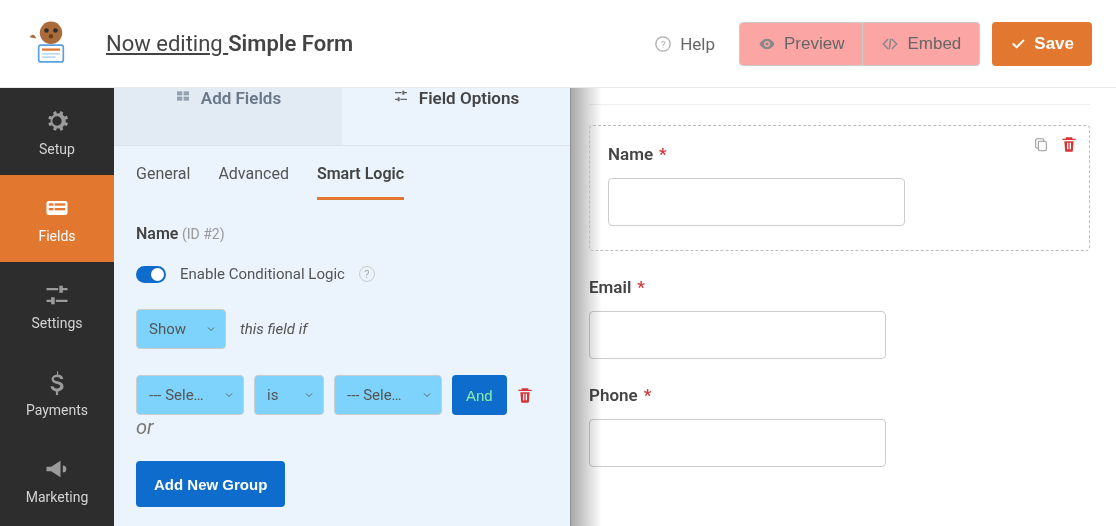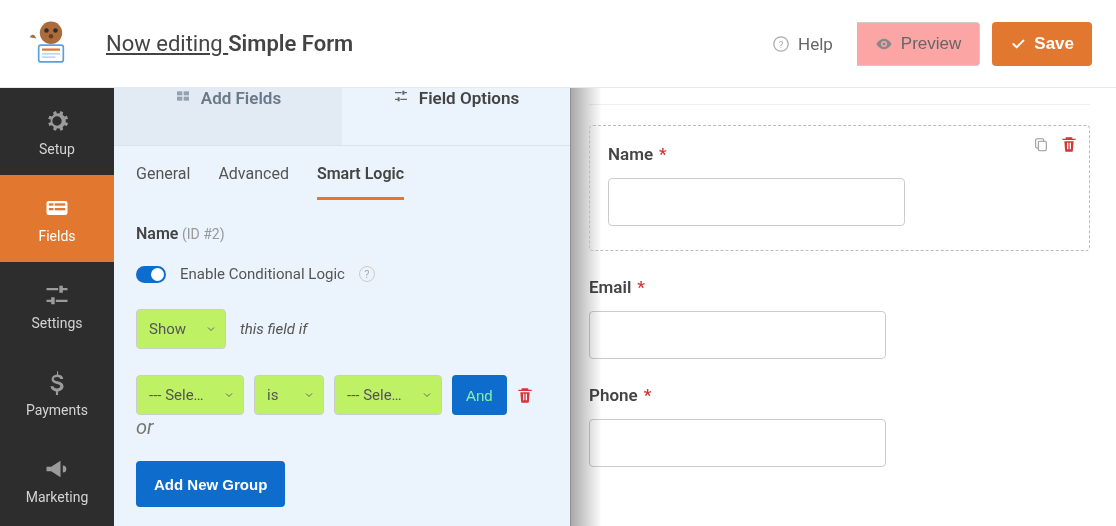--- a/index.html
+++ b/index.html
@@ -45,21 +45,21 @@
   .panel-body { padding: 18px 22px; }
   .field-title { font-size:16px; font-weight:600; color:#444; }
   .field-id { font-weight:400; color:#999; }
 
   .toggle-row { display:flex; align-items:center; gap:14px; margin-top: 22px; font-size:15px; color:#555; }
   .toggle { width:30px; height:17px; border-radius:10px; background:#0e6dcc; position:relative; cursor:pointer; flex-shrink:0; }
   .toggle .knob { position:absolute; right:2px; top:2px; width:13px; height:13px; background:#fff; border-radius:50%; }
   .help-icon { color:#aaa; border:1px solid #ccc; border-radius:50%; width:16px; height:16px; font-size:11px; display:inline-flex; align-items:center; justify-content:center; }
 
   .cond-row { display:flex; align-items:center; gap:14px; margin-top: 26px; }
-  .select-box { height:40px; border:1px solid #ccc; border-radius:4px; background:#bef264; padding:0 30px 0 12px; font-size:15px; color:#555; position:relative; display:flex; align-items:center; cursor:pointer; overflow:hidden; white-space:nowrap; }
+  .select-box { height:40px; border:1px solid #ccc; border-radius:4px; background:#7dd3fc; padding:0 30px 0 12px; font-size:15px; color:#555; position:relative; display:flex; align-items:center; cursor:pointer; overflow:hidden; white-space:nowrap; }
   .select-box .chev { position:absolute; right:8px; top:50%; transform:translateY(-50%); color:#888; pointer-events:none; }
   .sb-show { width:90px; }
   .italic-label { font-style: italic; font-size:15px; color:#555; }
   .sb-field { width:108px; }
   .sb-op { width:70px; }
   .sb-val { width:108px; }
   .and-btn { height:40px; background:#0e6dcc; color:#86efac; border:none; border-radius:4px; padding:0 14px; font-size:15px; cursor:pointer; }
   .trash { color:#d63638; cursor:pointer; }
   .or-label { font-style:italic; color:#777; font-size:20px; }
   .add-group-btn { margin-top:22px; height:46px; background:#0e6dcc; color:#fff; border:none; border-radius:4px; padding:0 18px; font-size:15px; font-weight:600; cursor:pointer; }
@@ -113,20 +113,29 @@
     <div class="btn-group">
       <button class="btn">
         <span>
           <svg width="18" height="18" viewBox="0 0 24 24">
               <path d="M12 5c-5 0-9 4.5-10 7 1 2.5 5 7 10 7s9-4.5 10-7c-1-2.5-5-7-10-7zm0 11a4 4 0 110-8 4 4 0 010 8z" fill="#888"></path>
               <circle cx="12" cy="12" r="2" fill="#888"></circle>
             </svg>
         </span>
         <span>Preview</span>
       </button>
+      <button class="btn">
+        <span>
+          <svg width="18" height="18" viewBox="0 0 24 24">
+              <path d="M9 6l-6 6 6 6M15 6l6 6-6 6" fill="none" stroke="#888" stroke-width="2" stroke-linecap="round"></path>
+              <path d="M13 5l-2 14" stroke="#888" stroke-width="2"></path>
+            </svg>
+        </span>
+        <span>Embed</span>
+      </button>
     </div>
     <button class="btn btn-save">
       <span class="checkmark">
         <svg width="16" height="16" viewBox="0 0 24 24">
             <path d="M5 12l5 5L20 7" fill="none" stroke="#fff" stroke-width="3" stroke-linecap="round" stroke-linejoin="round"></path>
           </svg>
       </span>
       <span>Save</span>
     </button>
   </div>

